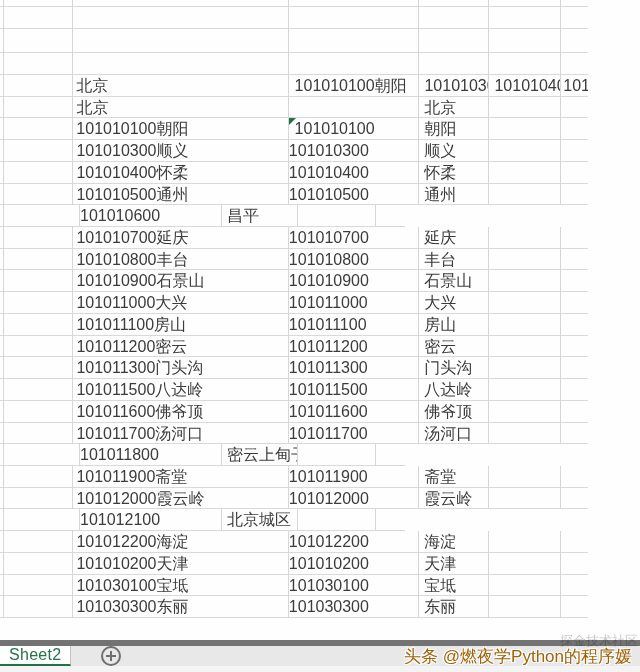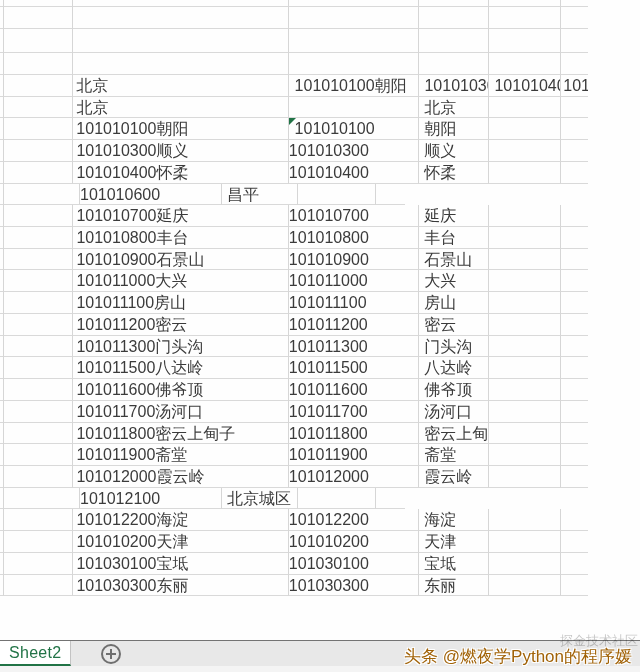--- a/index.html
+++ b/index.html
@@ -27,21 +27,21 @@
   .col-d { width:76px; padding-left:5px; }
   .col-e { width:78px; padding-left:5px; }
   .col-f { width:29px; padding-left:2px; border-right:none; }
   .tri {
     position:absolute; left:0; top:0; width:0; height:0;
     border-top:7px solid #217346; border-right:7px solid transparent;
   }
   
   .tabbar {
     position:absolute; left:0; top:640px; width:640px; height:26px;
-    background:#e8e8e8; border-top:1px solid #737373; display:flex; align-items:stretch;
+    background:#e8e8e8; border-top:6px solid #737373; display:flex; align-items:stretch;
   }
   .tab-active {
     width:71px; background:#ffffff; border-right:1px solid #c3c3c3;
     border-bottom:2px solid #217346; display:flex; align-items:center;
     padding-left:9px; cursor:pointer;
   }
   .tab-active span { font-size:16px; color:#217346; letter-spacing:0.3px; }
   .add-sheet {
     margin-left:30px; align-self:center; width:20px; height:20px; border-radius:50%;
     border:2px solid #6f6f6f; position:relative; cursor:pointer; background:transparent;
@@ -149,20 +149,29 @@
         <div class="cell col-a"></div>
         <div class="cell col-b"><span>101010400怀柔</span></div>
         <div class="cell col-c"><span>101010400</span></div>
         <div class="cell col-d"><span>怀柔</span></div>
         <div class="cell col-e"></div>
         <div class="cell col-f"></div>
       </div>
       <div class="row">
         <div class="cell col-gutter"></div>
         <div class="cell col-a"></div>
+        <div class="cell col-b"><span>101010500通州</span></div>
+        <div class="cell col-c"><span>101010500</span></div>
+        <div class="cell col-d"><span>通州</span></div>
+        <div class="cell col-e"></div>
+        <div class="cell col-f"></div>
+      </div>
+      <div class="row">
+        <div class="cell col-gutter"></div>
+        <div class="cell col-a"></div>
         <div class="cell col-c"><span>101010600</span></div>
         <div class="cell col-d"><span>昌平</span></div>
         <div class="cell col-e"></div>
         <div class="cell col-f"></div>
       </div>
       <div class="row">
         <div class="cell col-gutter"></div>
         <div class="cell col-a"></div>
         <div class="cell col-b"><span>101010700延庆</span></div>
         <div class="cell col-c"><span>101010700</span></div>
@@ -247,21 +256,20 @@
         <div class="cell col-a"></div>
         <div class="cell col-b"><span>101011700汤河口</span></div>
         <div class="cell col-c"><span>101011700</span></div>
         <div class="cell col-d"><span>汤河口</span></div>
         <div class="cell col-e"></div>
         <div class="cell col-f"></div>
       </div>
       <div class="row">
         <div class="cell col-gutter"></div>
         <div class="cell col-a"></div>
-        <div class="cell col-b"><span>101011800密云上甸子</span></div>
         <div class="cell col-c"><span>101011800</span></div>
         <div class="cell col-d"><span>密云上甸子</span></div>
         <div class="cell col-e"></div>
         <div class="cell col-f"></div>
       </div>
       <div class="row">
         <div class="cell col-gutter"></div>
         <div class="cell col-a"></div>
         <div class="cell col-b"><span>101011900斋堂</span></div>
         <div class="cell col-c"><span>101011900</span></div>

